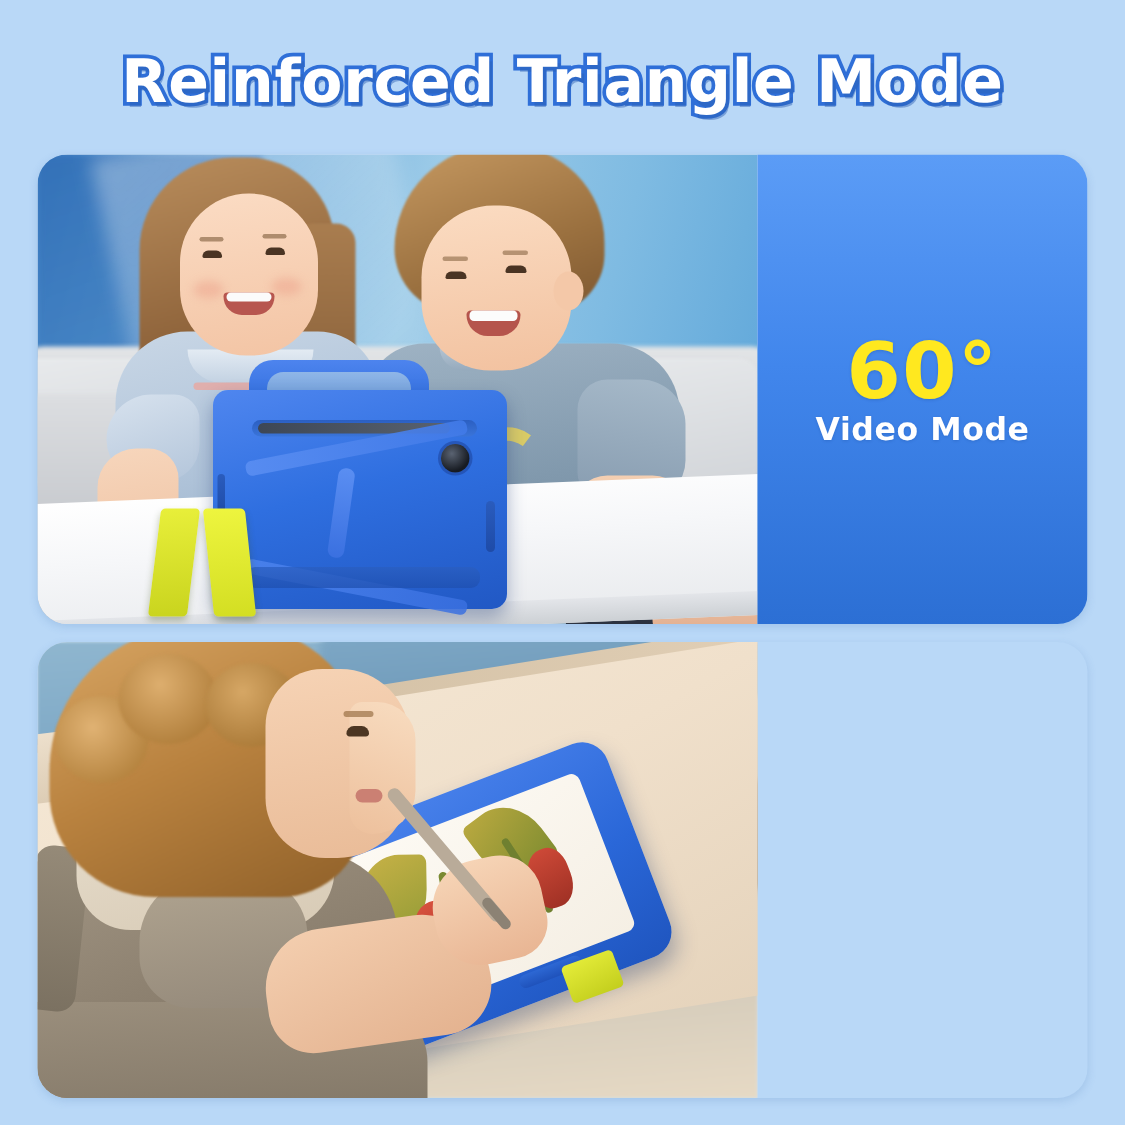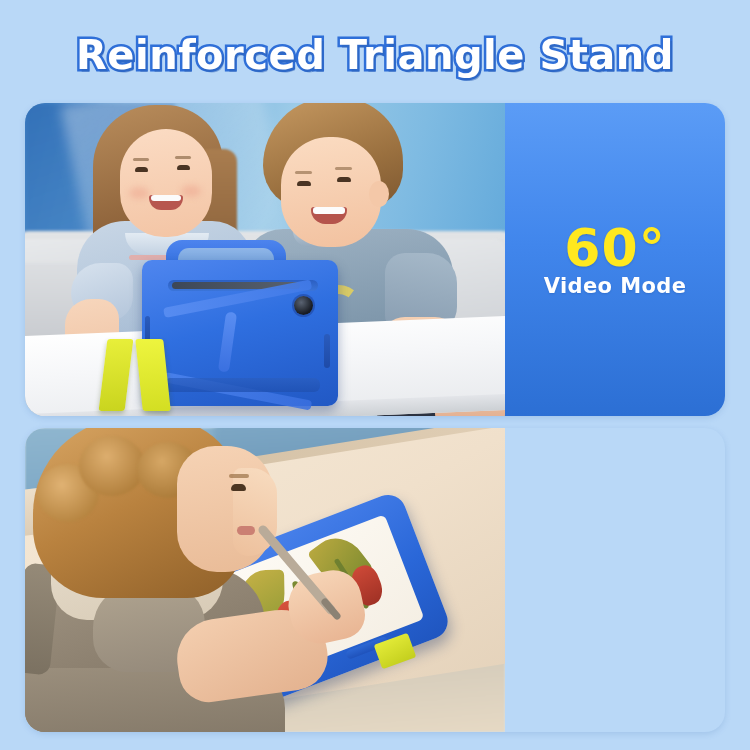--- a/index.html
+++ b/index.html
@@ -289,21 +289,21 @@
     background:linear-gradient(180deg,#2d68d4,#1f52bb); border-radius:5px; }
   .case2-cam{ position:absolute; left:36px; top:130px; width:16px; height:16px;
     background:radial-gradient(circle at 36% 32%,#4e5766,#151920 70%); border-radius:50%; }
   .stand2{ position:absolute; left:352px; top:210px; width:36px; height:26px;
     background:linear-gradient(170deg,#e4ec39,#c3ce1d); border-radius:3px; transform:rotate(-20deg); }
 </style>
 </head>
 <body>
 
 <div class="title-wrap">
-  <div class="title">Reinforced Triangle Stand</div>
+  <div class="title">Reinforced Triangle Mode</div>
 </div>
 
 <div class="card" id="card-video">
 
   <div class="photo">
     <div class="p1-wall"></div>
     <div class="p1-wall-panel"></div>
     <div class="p1-wall-light"></div>
 
     <div class="p1-sofa"></div>

